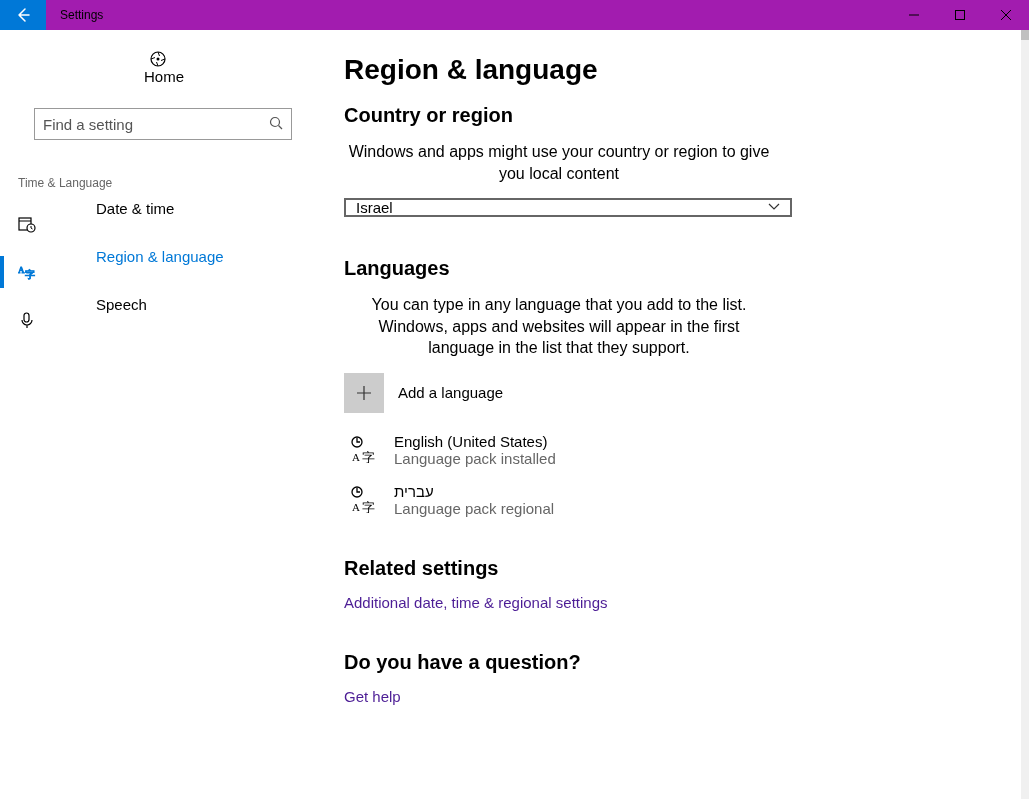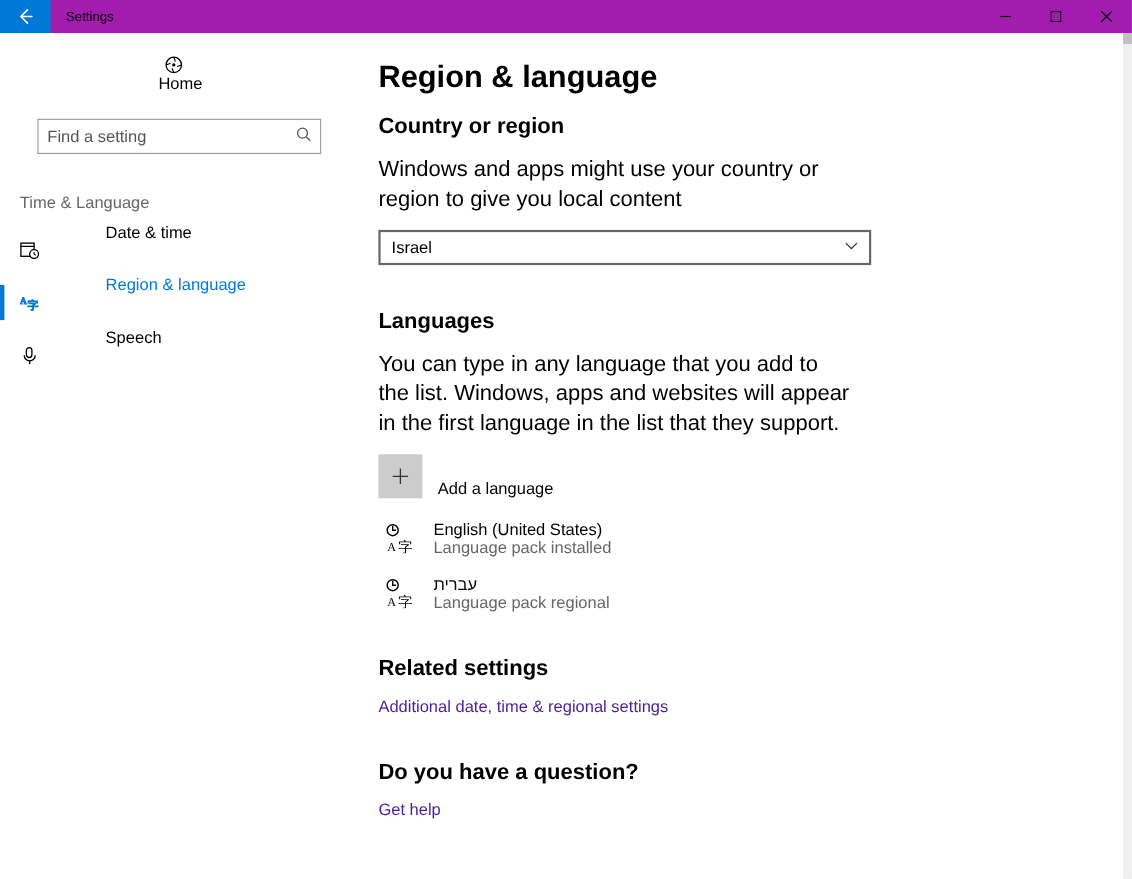--- a/index.html
+++ b/index.html
@@ -89,21 +89,21 @@
     font-family: inherit;
     color: #333;
     background: transparent;
   }
   .search-box input::placeholder { color: #555; }
   .search-box .sicon { color: #555; }
 
   .group-heading {
     margin: 36px 0 10px 18px;
     color: #666;
-    font-size: 15px;
+    font-size: 12px;
   }
   .nav {
     display: flex;
     flex-direction: column;
   }
   .nav-item {
     display: flex;
     height: 48px;
     padding-left: 18px;
     cursor: pointer;
@@ -138,42 +138,43 @@
     margin-bottom: 18px;
   }
   .section-title {
     font-size: 20px;
     font-weight: 600;
     margin-top: 8px;
     margin-bottom: 14px;
   }
   .section-title.spaced-top { margin-top: 40px; }
   .desc {
-    font-size: 20px;
+    font-size: 16px;
     color: #000;
     max-width: 430px;
     line-height: 1.35;
     margin-bottom: 14px;
+    text-align: center;
   }
   .dropdown {
     width: 448px;
-    height: 32px;
+    height: 19px;
     border: 2px solid #666;
     display: flex;
     align-items: center;
     padding: 0 10px;
     cursor: pointer;
     justify-content: space-between;
     font-size: 15px;
   }
   .dropdown .chev svg { width:12px; height:12px; }
 
   .add-lang {
     display: flex;
-    align-items: flex-end;
+    align-items: center;
     cursor: pointer;
     margin-bottom: 20px;
   }
   .plus-box {
     width: 40px;
     height: 40px;
     background: #ccc;
     display: flex;
     align-items: center;
     justify-content: center;

